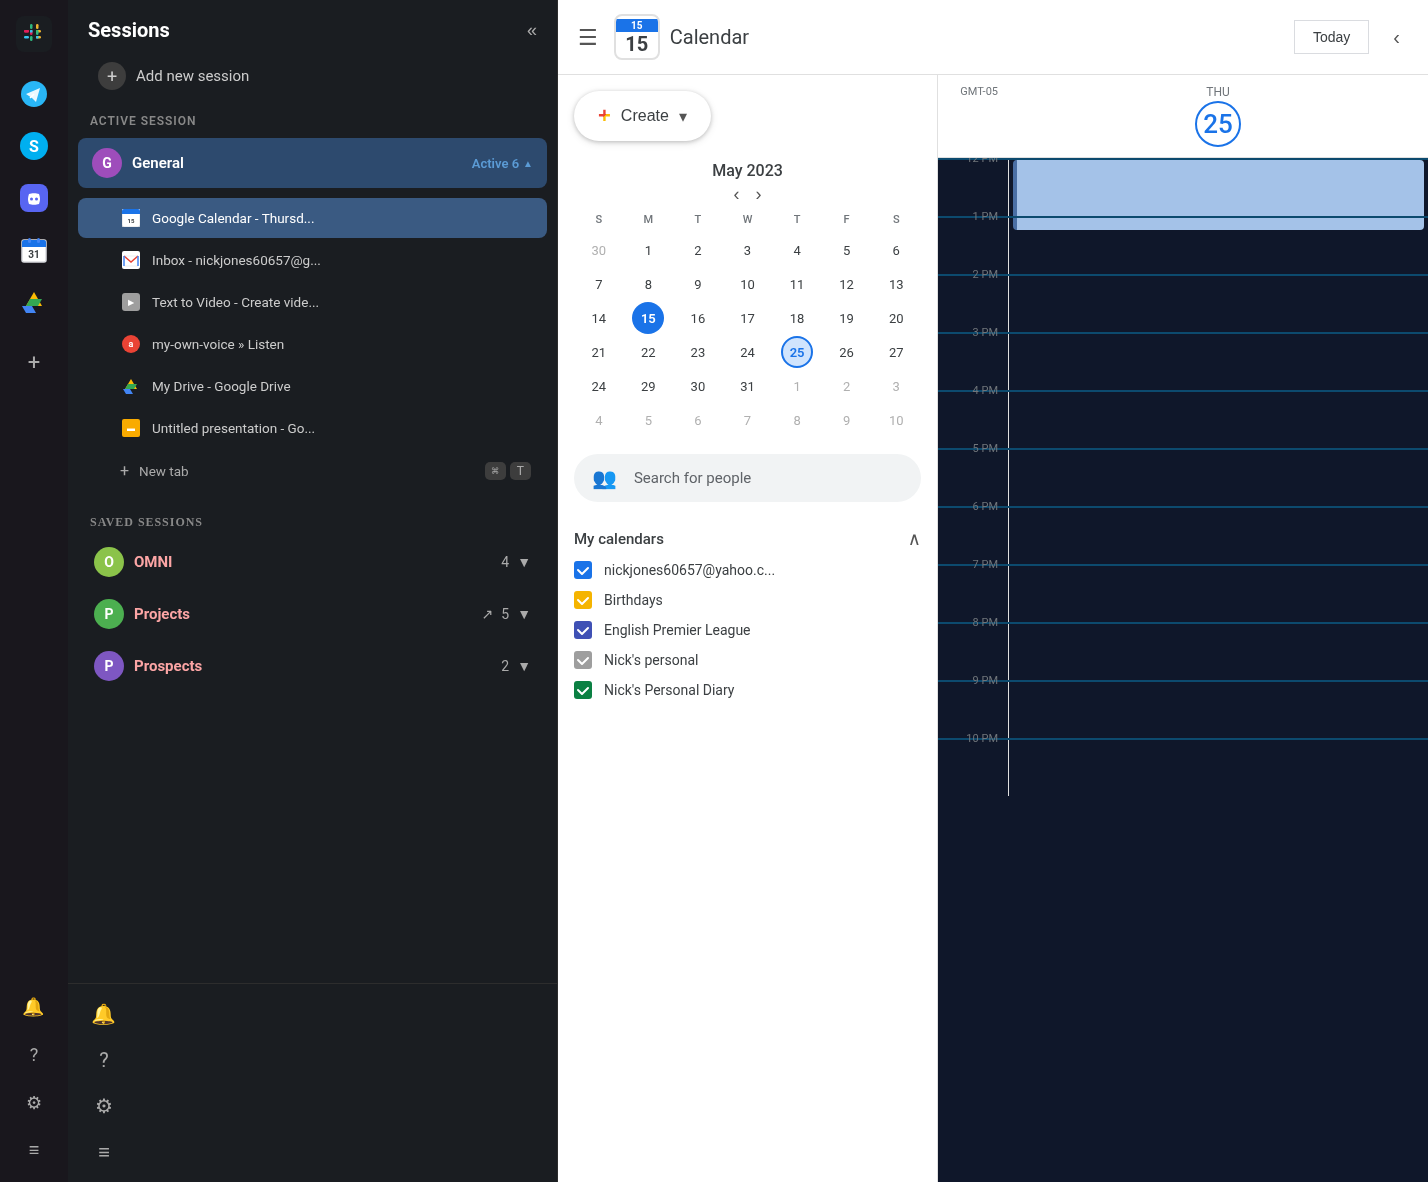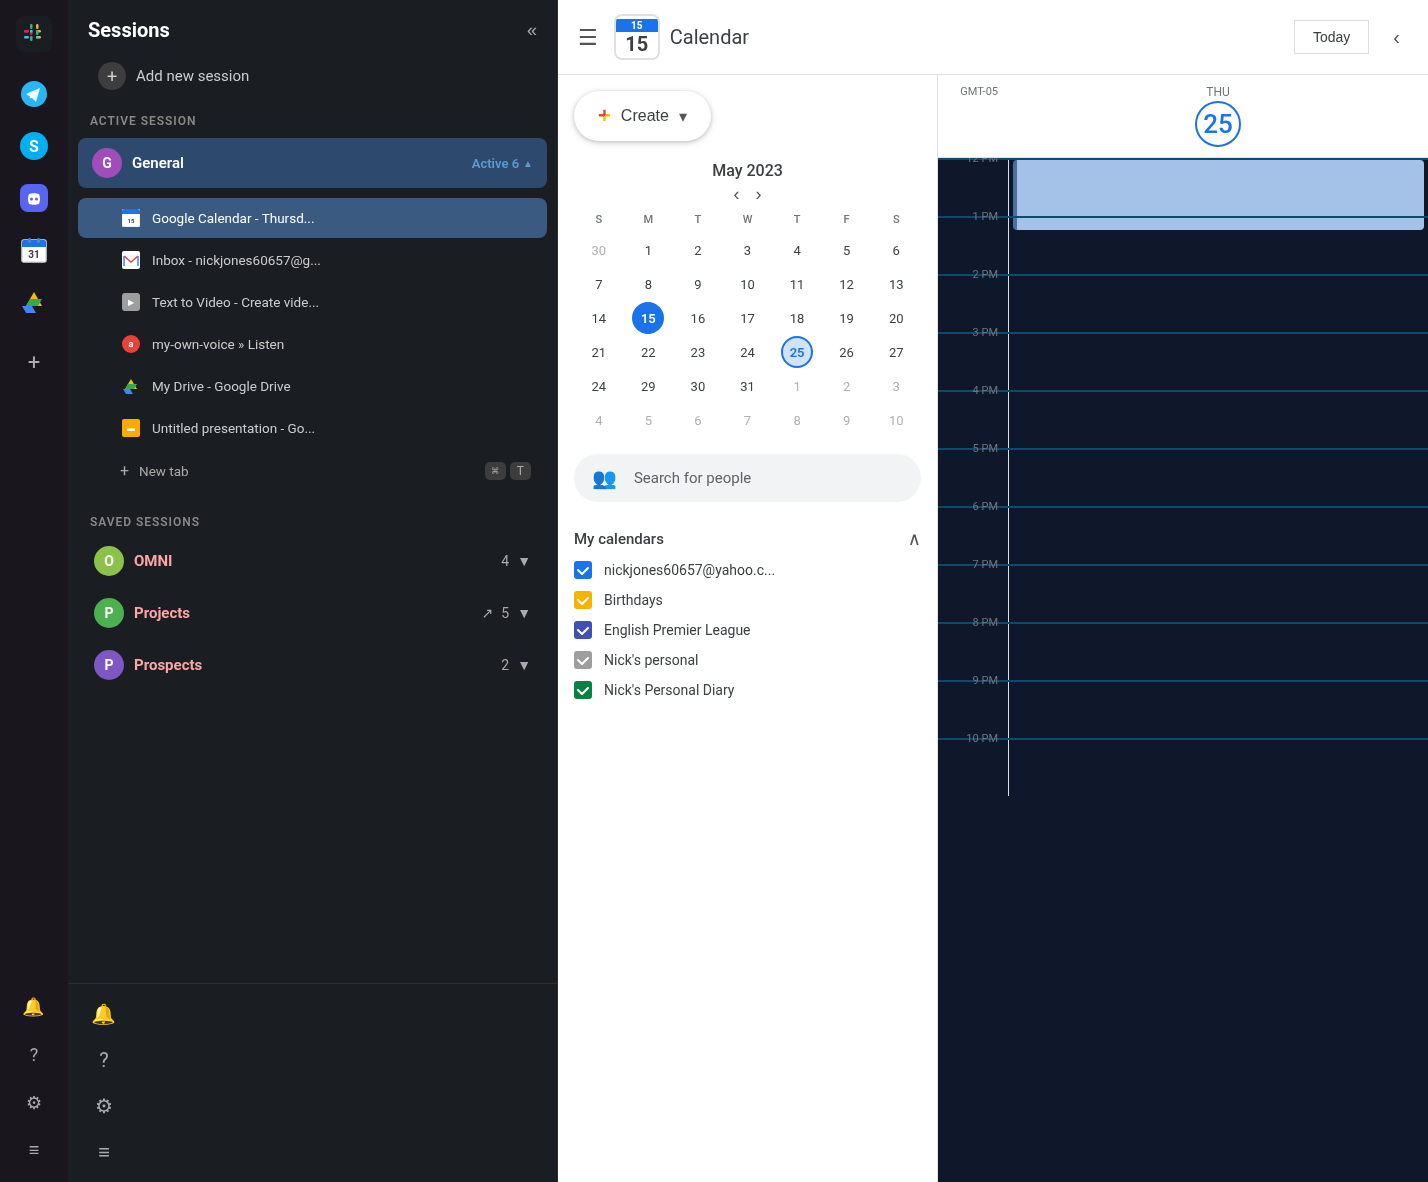--- a/index.html
+++ b/index.html
@@ -632,21 +632,21 @@
     <div class="new-tab-left">
       <span style="font-size:16px; color:#aaa;">+</span>
       <span>New tab</span>
     </div>
     <div class="new-tab-shortcut">
       <span class="shortcut-key">⌘</span>
       <span class="shortcut-key">T</span>
     </div>
   </div>
 
-  <div class="section-label" style="margin-top:16px;">SAVED SESSIONS</div>
+  <div class="section-label" style="margin-top:16px;font-family:Liberation Serif, serif;">SAVED SESSIONS</div>
 
   <div class="saved-session-item">
     <div class="saved-session-left">
       <div class="session-avatar" style="background:#8bc34a;">O</div>
       <span class="saved-session-name">OMNI</span>
     </div>
     <div class="saved-session-right">
       <span>4</span>
       <span>▼</span>
     </div>

